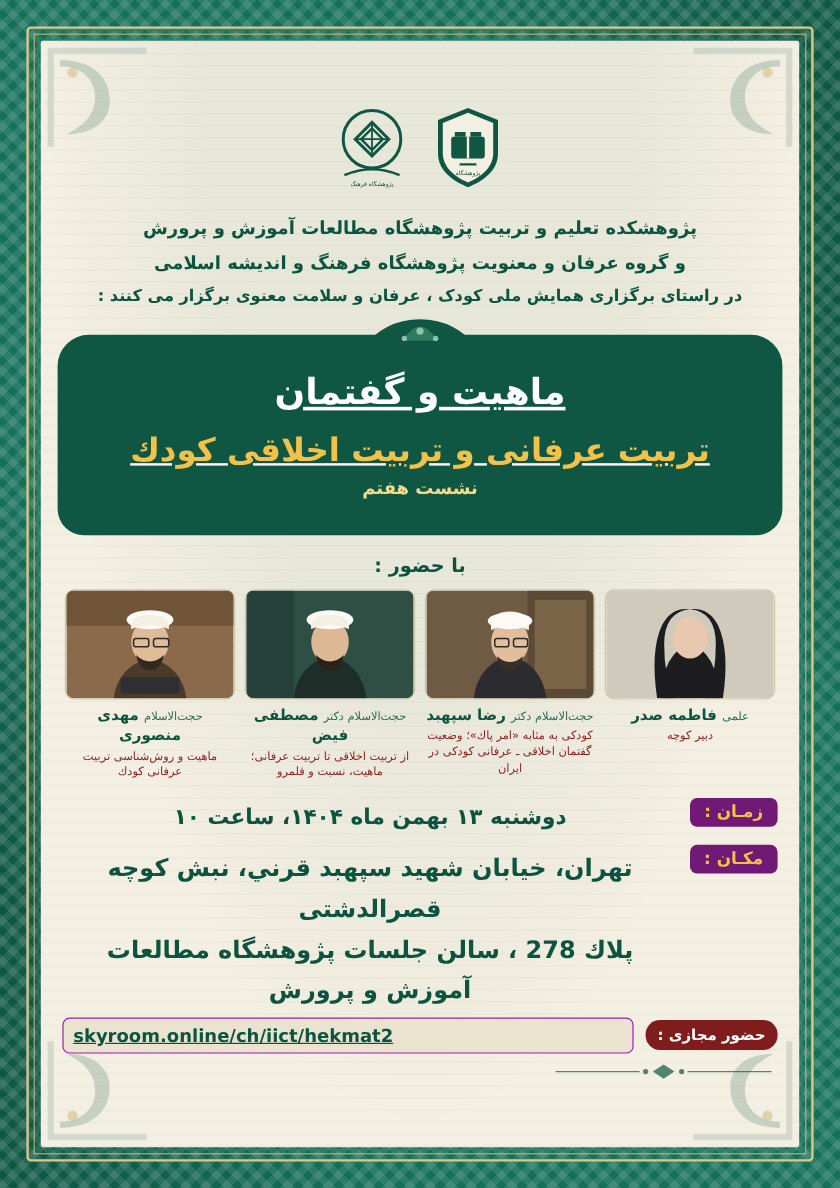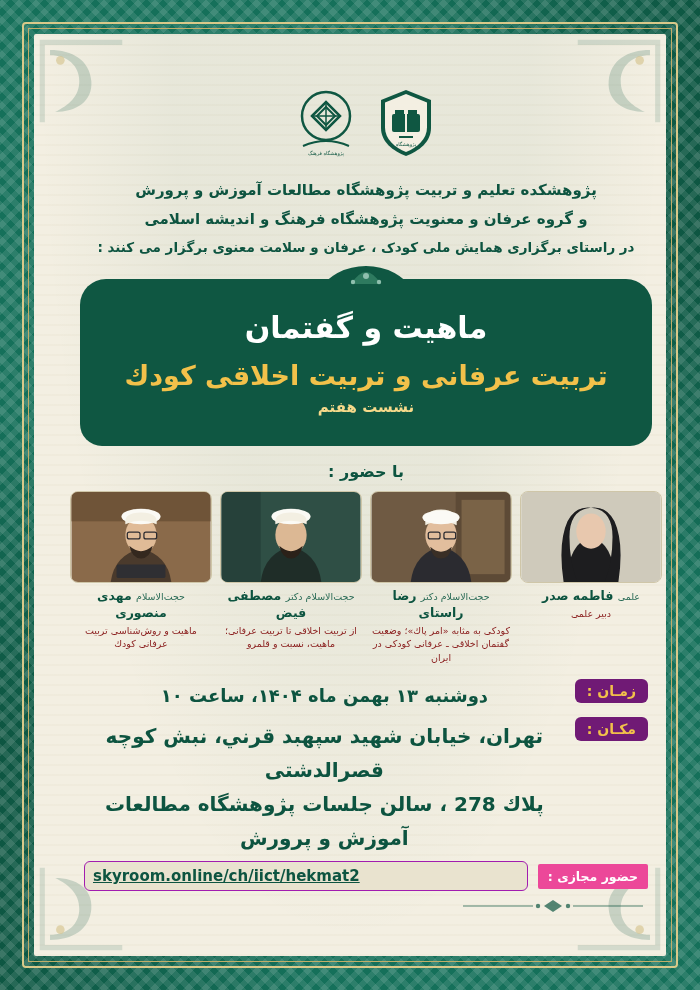--- a/index.html
+++ b/index.html
@@ -39,21 +39,20 @@
     border: 1px solid #bfae6a;
   }
 
   
   .content {
     position: absolute;
     left: 34px; right: 34px; top: 34px; bottom: 34px;
     background: #f3efe2;
     border-radius: 2px;
     overflow: hidden;
-    padding-left: 32px;
   }
   .content::before {
     
     content: "";
     position: absolute; inset: 0;
     background:
       radial-gradient(ellipse at 50% 0%, rgba(14,86,65,0.05) 0 40%, rgba(0,0,0,0) 70%),
       repeating-linear-gradient(0deg, rgba(170,150,90,0.045) 0 2px, rgba(0,0,0,0) 2px 10px);
     pointer-events: none;
   }
@@ -99,20 +98,21 @@
 
   
   .title-band {
     position: relative;
     margin: 18px 14px 0 14px;
     background: #0f5742;
     border-radius: 26px 26px 22px 22px;
     padding: 26px 20px 30px 20px;
     text-align: center;
     color: #fff;
+    text-decoration: underline;
   }
   .band-crest {
     position: absolute;
     top: -17px; left: 50%; transform: translateX(-50%);
     width: 110px; height: 34px;
   }
   .title-1 {
     font-size: 30px; font-weight: bold; letter-spacing: .5px;
     line-height: 1.5;
   }
@@ -193,23 +193,23 @@
     line-height: 1.7;
     padding-top: 2px;
   }
   .info-text.small { font-size: 20px; }
 
   .online-row {
     display: flex; align-items: center; gap: 10px;
     margin-top: 6px;
   }
   .online-tag {
-    background: #ec4899; color: #fff;
+    background: #7f1d1d; color: #fff;
     font-size: 12.5px; font-weight: bold;
-    padding: 5px 10px; border-radius: 2px;
+    padding: 5px 10px; border-radius: 12px;
     white-space: nowrap;
   }
   .online-link {
     flex: 1;
     background: #e9e3cf;
     border: 1px solid #a21caf;
     border-radius: 6px;
     text-align: left;
     color: #0d5440;
     font-weight: bold;
@@ -319,41 +319,41 @@
             <path d="M46 92 q2 -40 25 -46 q23 6 25 46 z" fill="#1d1d1f"></path>
             <ellipse cx="71" cy="40" rx="15" ry="18" fill="#e8c8ae"></ellipse>
             <path d="M71 16 q-22 2 -22 30 q0 26 8 46 l-14 0 q-6 -40 4 -62 q8 -16 24 -14 z" fill="#1d1d1f"></path>
             <path d="M71 16 q22 2 22 30 q0 26 -8 46 l14 0 q6 -40 -4 -62 q-8 -16 -24 -14 z" fill="#1d1d1f"></path>
           </svg>
         </div>
         <div class="sp-name">
           <span class="pre">علمی</span>
           <span>فاطمه صدر</span>
         </div>
-        <div class="sp-role">دبیر علمی</div>
+        <div class="sp-role">دبیر کوچه</div>
       </div>
 
       <div class="speaker">
         <div class="photo">
           <svg viewBox="0 0 142 92">
             <rect width="142" height="92" fill="#6f5a43"></rect>
             <rect x="86" y="0" width="56" height="92" fill="#5d4a36"></rect>
             <rect x="92" y="8" width="44" height="76" fill="#7a6347"></rect>
             <path d="M40 92 q4 -30 31 -36 q27 6 31 36 z" fill="#2b2b30"></path>
             <ellipse cx="71" cy="44" rx="16" ry="19" fill="#e2be9d"></ellipse>
             <path d="M55 34 q16 -8 32 0 q2 -16 -16 -16 q-18 0 -16 16 z" fill="#f3efe2"></path>
             <ellipse cx="71" cy="26" rx="19" ry="7" fill="#fbfaf5"></ellipse>
             <path d="M60 56 q11 10 22 0 q-2 12 -11 12 q-9 0 -11 -12 z" fill="#3a2f26"></path>
             <rect x="58" y="41" width="12" height="7" rx="2" fill="none" stroke="#2b2b30" stroke-width="1.3"></rect>
             <rect x="74" y="41" width="12" height="7" rx="2" fill="none" stroke="#2b2b30" stroke-width="1.3"></rect>
           </svg>
         </div>
         <div class="sp-name">
           <span class="pre">حجت‌الاسلام دکتر</span>
-          <span>رضا راستای</span>
+          <span>رضا سپهبد</span>
         </div>
         <div class="sp-role">کودکی به مثابه «امر پاك»؛ وضعیت گفتمان اخلاقی ـ عرفانی کودکی در ایران</div>
       </div>
 
       <div class="speaker">
         <div class="photo">
           <svg viewBox="0 0 142 92">
             <rect width="142" height="92" fill="#2f4f45"></rect>
             <rect x="0" y="0" width="40" height="92" fill="#26413a"></rect>
             <path d="M40 92 q4 -30 31 -36 q27 6 31 36 z" fill="#1f2d28"></path>

